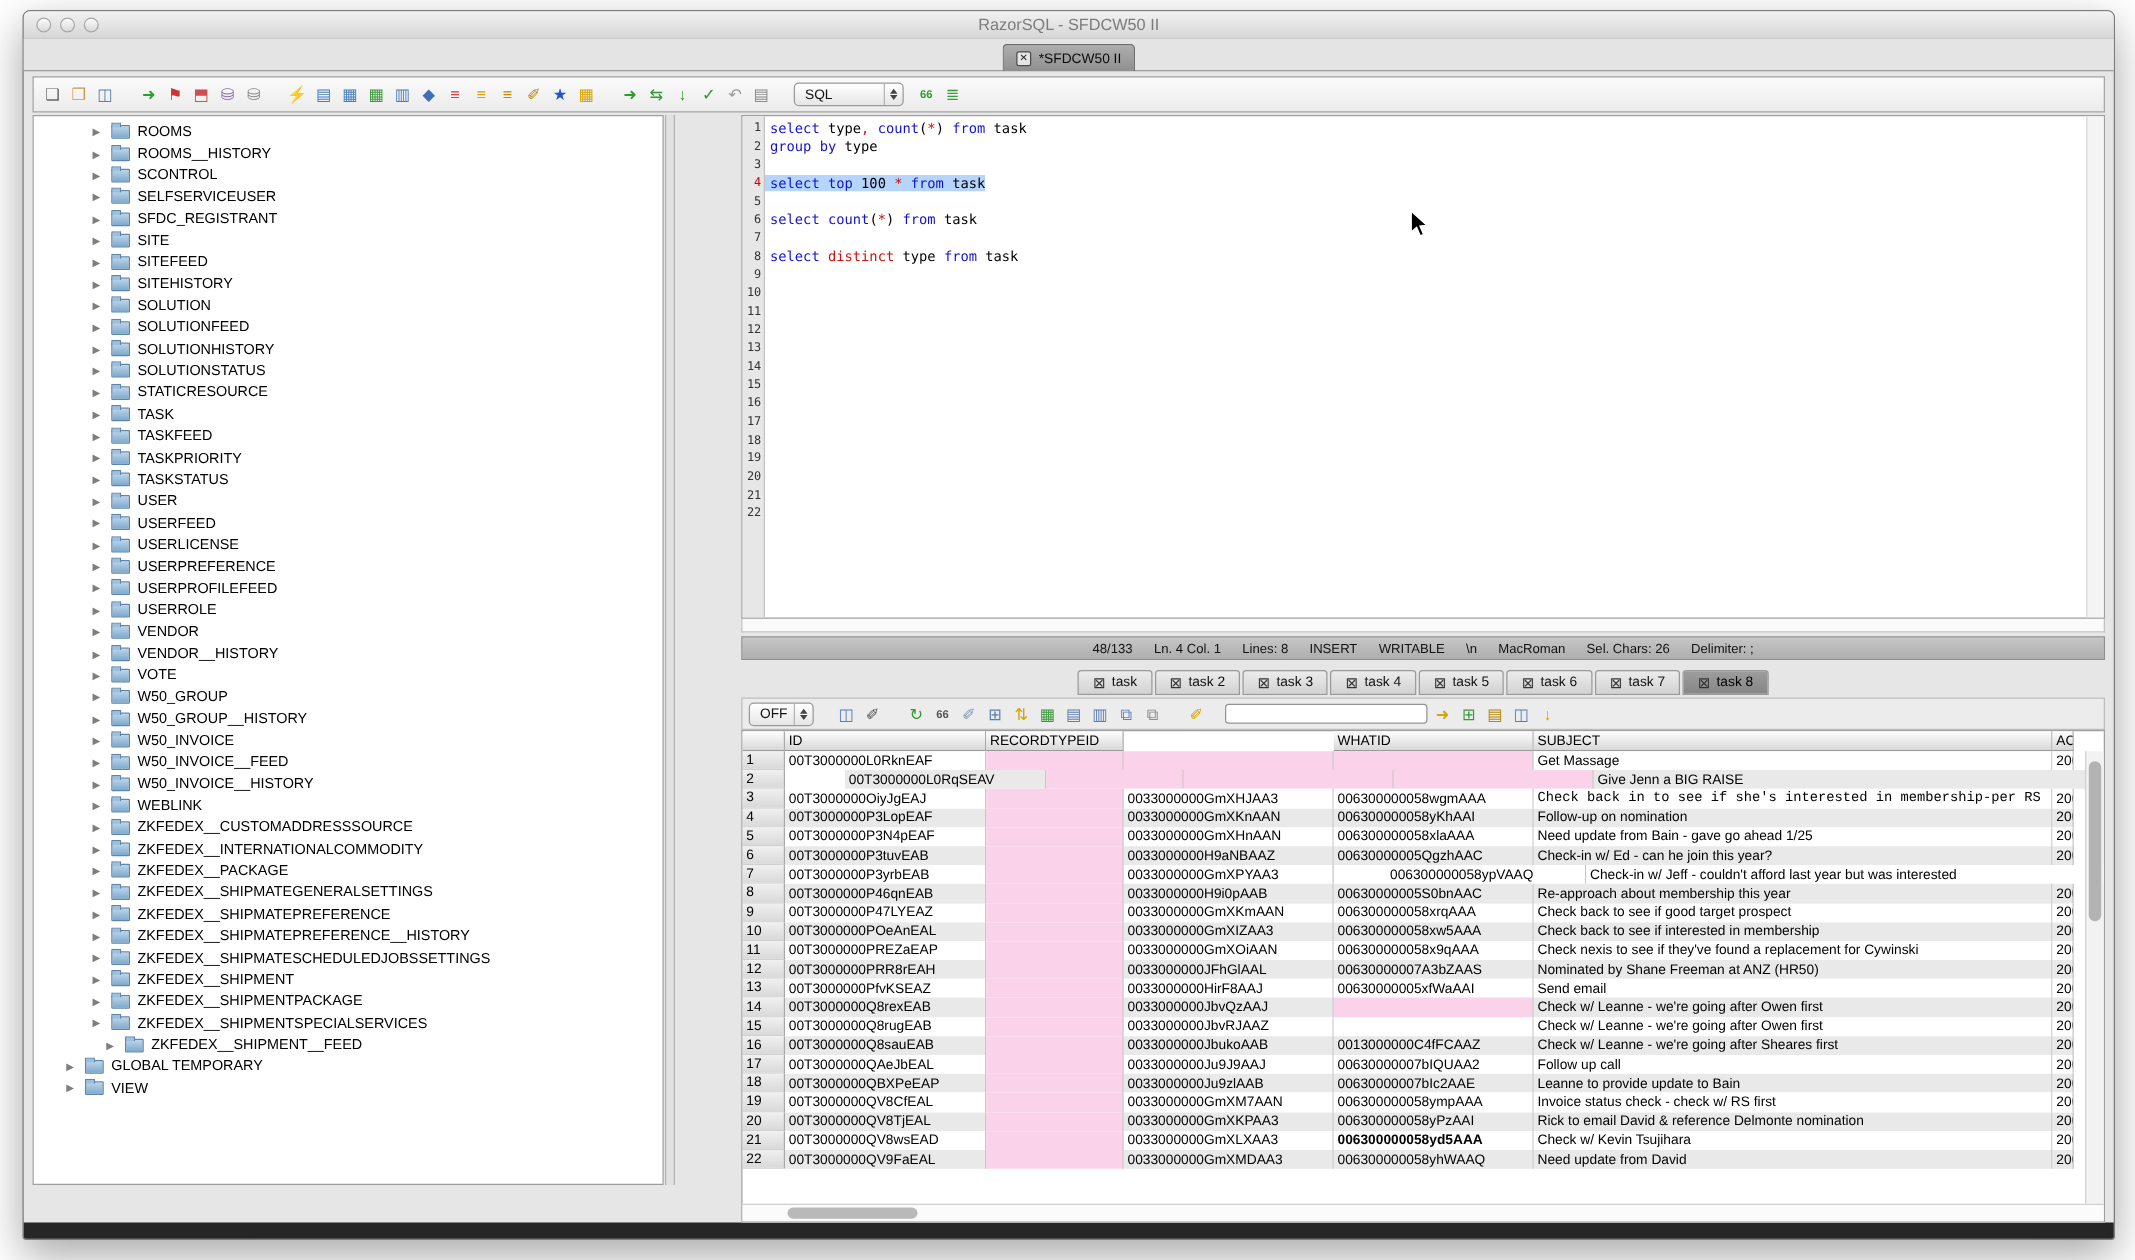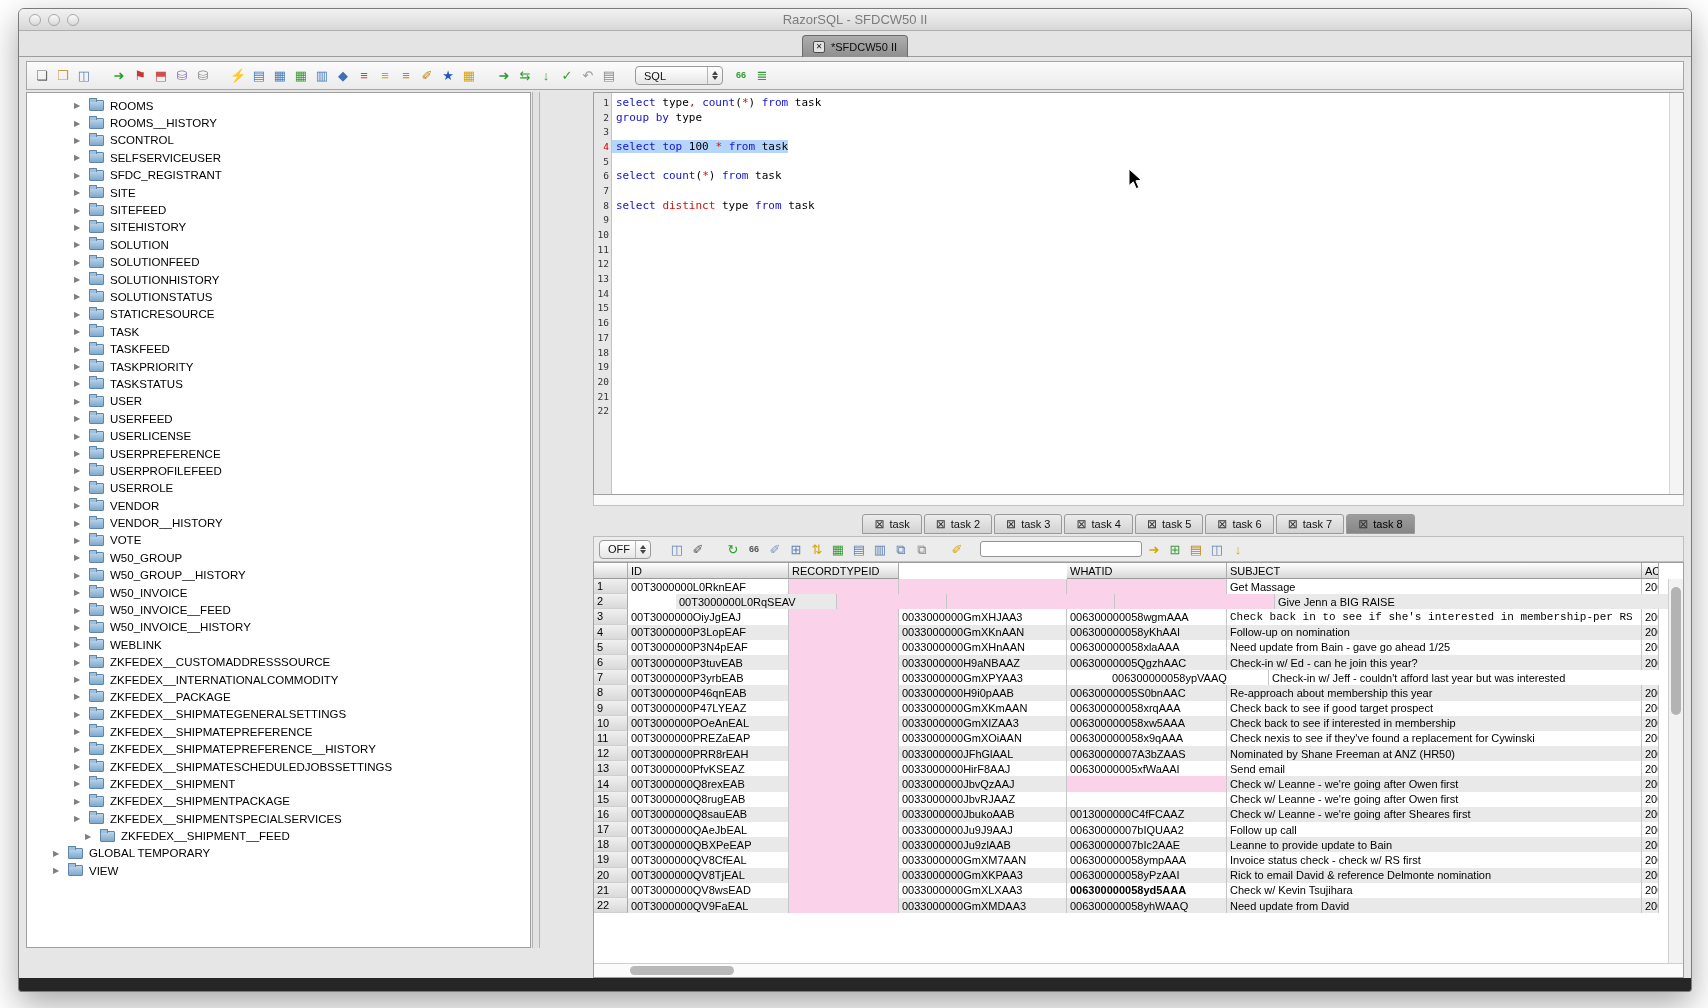--- a/index.html
+++ b/index.html
@@ -503,20 +503,31 @@
                   </div>
                   <div class="ed-line">
                     <span class="ed-num">22</span>
                     <span class="ed-code"></span>
                   </div>
                 </div>
               <div class="ed-vscroll"></div>
             </div>
             <div class="ed-hscroll"></div>
 
+            <div class="ed-status" id="editor-status">
+                <span>48/133</span>
+                <span>Ln. 4 Col. 1</span>
+                <span>Lines: 8</span>
+                <span>INSERT</span>
+                <span>WRITABLE</span>
+                <span>\n</span>
+                <span>MacRoman</span>
+                <span>Sel. Chars: 26</span>
+                <span>Delimiter: ;</span>
+              </div>
 
             <div class="rtabs" id="result-tabs">
                 <div class="rtab">
                   <span class="x">⊠</span>
                   <span>task</span>
                 </div>
                 <div class="rtab">
                   <span class="x">⊠</span>
                   <span>task 2</span>
                 </div>

